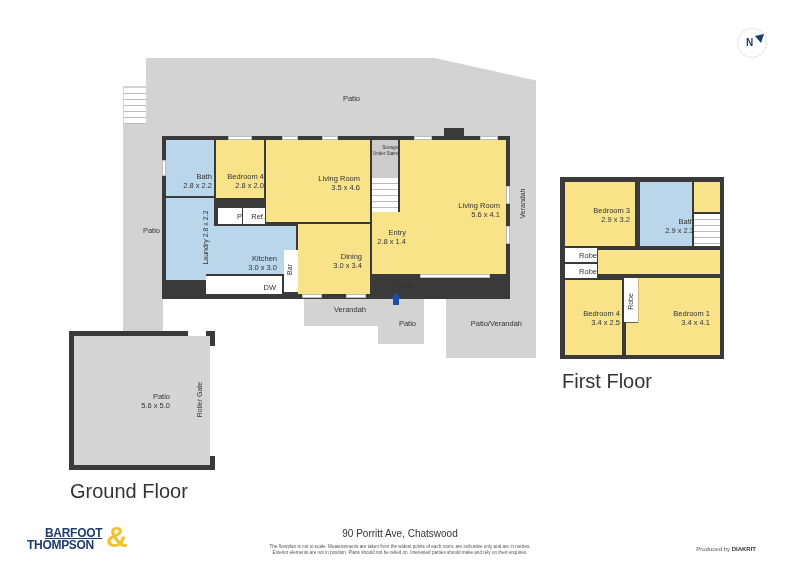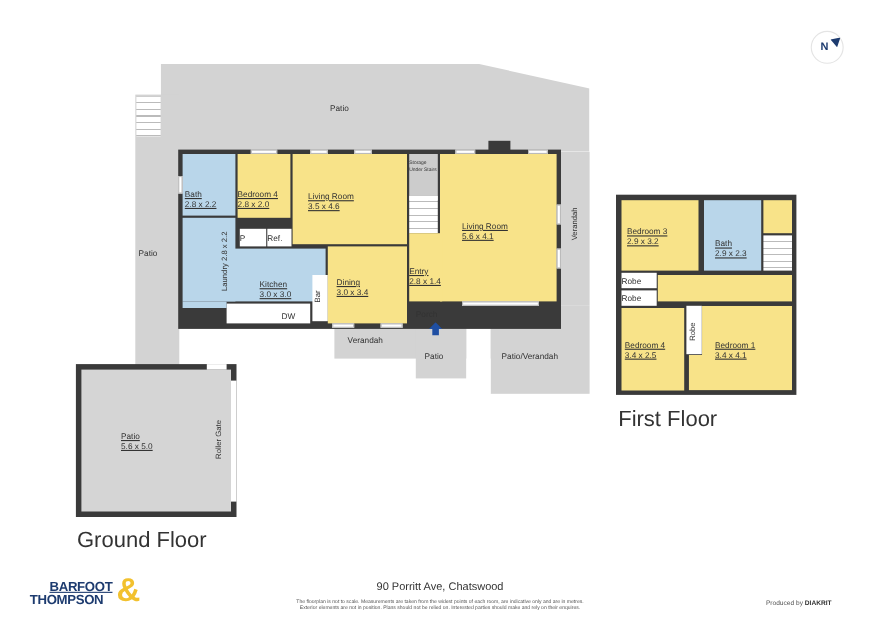--- a/index.html
+++ b/index.html
@@ -4,22 +4,22 @@
 <style>
   html,body{margin:0;padding:0;background:#fff;}
   body{width:800px;height:584px;position:relative;overflow:hidden;font-family:"Liberation Sans",sans-serif;color:#333;}
   .abs{position:absolute;}
   .patio{background:#d3d3d3;}
   .wall{background:#3a3a3a;}
   .yel{background:#f8e389;}
   .blu{background:#b9d6ea;}
   .gar{background:#d5d5d5;}
   .wht{background:#fff;}
-  .lbl{position:absolute;text-align:left;font-size:7.5px;line-height:9px;color:#333;white-space:nowrap;}
-  .lbl .d{display:block;text-decoration:underline;}
+  .lbl{position:absolute;text-align:right;font-size:7.5px;line-height:9px;color:#333;white-space:nowrap;}
+  .lbl .d{display:block;}
   .vlbl{position:absolute;font-size:7px;color:#333;white-space:nowrap;transform:rotate(-90deg);transform-origin:center;}
   .win{position:absolute;background:#fff;border:1px solid #bbb;box-sizing:border-box;}
   .floor-title{position:absolute;font-size:20px;color:#333;}
   .footer-addr{position:absolute;left:0;width:800px;text-align:center;top:528px;font-size:10px;color:#333;}
   .disc{position:absolute;left:0;width:800px;text-align:center;font-size:4.6px;color:#555;line-height:6px;}
   .logo{position:absolute;left:27px;top:527px;color:#1d3b6f;font-weight:bold;font-size:12px;line-height:12px;letter-spacing:-0.3px;}
   .amp{position:absolute;left:106px;top:522px;color:#f2c12e;font-size:30px;font-weight:bold;line-height:30px;}
   .produced{position:absolute;right:44px;top:546px;font-size:6px;color:#555;}
   .produced b{color:#333;}
   .compass{position:absolute;left:737px;top:28px;width:30px;height:30px;border:1px solid #e4e4e4;border-radius:50%;box-sizing:border-box;}
@@ -89,29 +89,29 @@
   <div class="lbl" style="left:280px;top:174px;width:80px;">
       <span class="d">Living Room</span>
       <span class="d">3.5 x 4.6</span>
     </div>
   <div class="lbl" style="left:372px;top:145px;width:26px;font-size:4.5px;line-height:5.5px;white-space:normal;">Storage Under Stairs</div>
   <div class="lbl" style="left:420px;top:201px;width:80px;">
       <span class="d">Living Room</span>
       <span class="d">5.6 x 4.1</span>
     </div>
   <div class="vlbl" style="left:178px;top:234px;"><span>Laundry</span> <span>2.8 x 2.2</span></div>
-  <div class="lbl" style="left:236px;top:254px;width:52px;">
+  <div class="lbl" style="left:225px;top:254px;width:52px;">
       <span class="d">Kitchen</span>
       <span class="d">3.0 x 3.0</span>
     </div>
   <div class="lbl" style="left:306px;top:252px;width:56px;">
       <span class="d">Dining</span>
       <span class="d">3.0 x 3.4</span>
     </div>
-  <div class="lbl" style="left:372px;top:242px;width:34px;">
+  <div class="lbl" style="left:372px;top:228px;width:34px;">
       <span class="d">Entry</span>
       <span class="d">2.8 x 1.4</span>
     </div>
   <div class="lbl" style="left:218px;top:212px;width:24px;">P</div>
   <div class="lbl" style="left:243px;top:212px;width:22px;">Ref.</div>
   <div class="lbl" style="left:256px;top:283px;width:20px;">DW</div>
   <div class="vlbl" style="left:284px;top:266px;">Bar</div>
 
   <div class="lbl" style="left:300px;top:94px;width:60px;">Patio</div>
   <div class="lbl" style="left:126px;top:226px;width:34px;">Patio</div>

